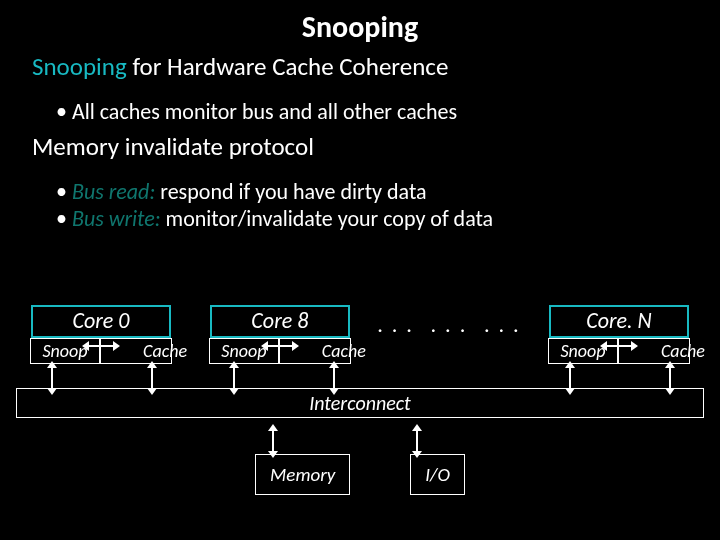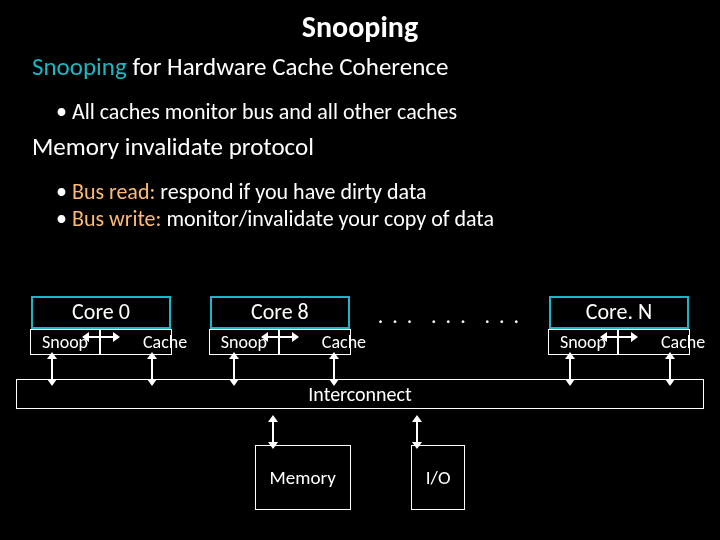--- a/index.html
+++ b/index.html
@@ -27,28 +27,29 @@
   .heading .hl { color: #18b9c2; }
   ul.bullets {
     list-style: none;
     padding-left: 40px;
     font-size: 22px;
     margin-top: 16px;
   }
   ul.bullets li::before {
     content: "• ";
   }
-  .term { color: #fdba74; }
+  .term { color: #0f766e; font-style: italic; }
 
   
   .diagram {
     position: absolute;
     left: 16px;
     right: 16px;
-    top: 296px;
+    top: 305px;
+    font-style: italic;
   }
   .cores-row {
     display: flex;
     align-items: flex-start;
     justify-content: space-between;
   }
   .core-block {
     display: flex;
     flex-direction: column;
     align-items: center;
@@ -95,21 +96,21 @@
   .mem-row {
     display: flex;
     justify-content: center;
     gap: 60px;
     margin-top: 36px;
   }
   .mem-box, .io-box {
     border: 1px solid #fff;
     font-size: 19px;
     text-align: left;
-    padding: 20px 14px;
+    padding: 8px 14px;
   }
   
   .h-arr {
     position: absolute;
     height: 2px;
     background: #fff;
     top: 40px;
     left: 72px;
     width: 26px;
   }

